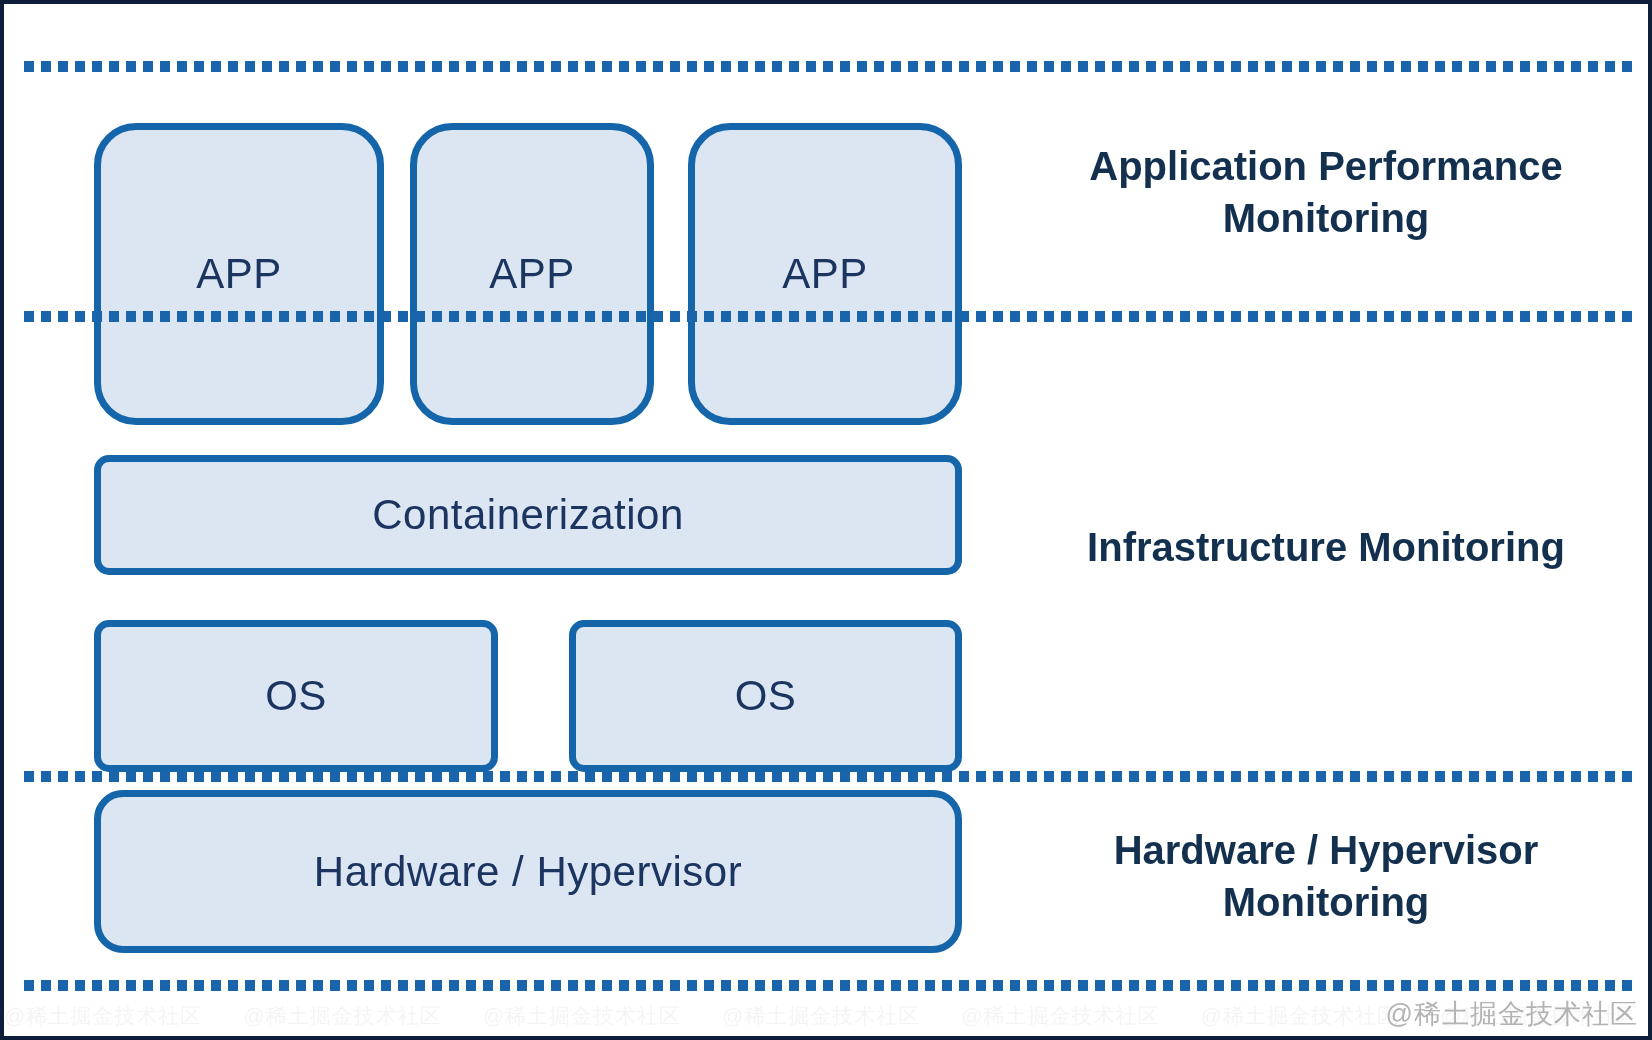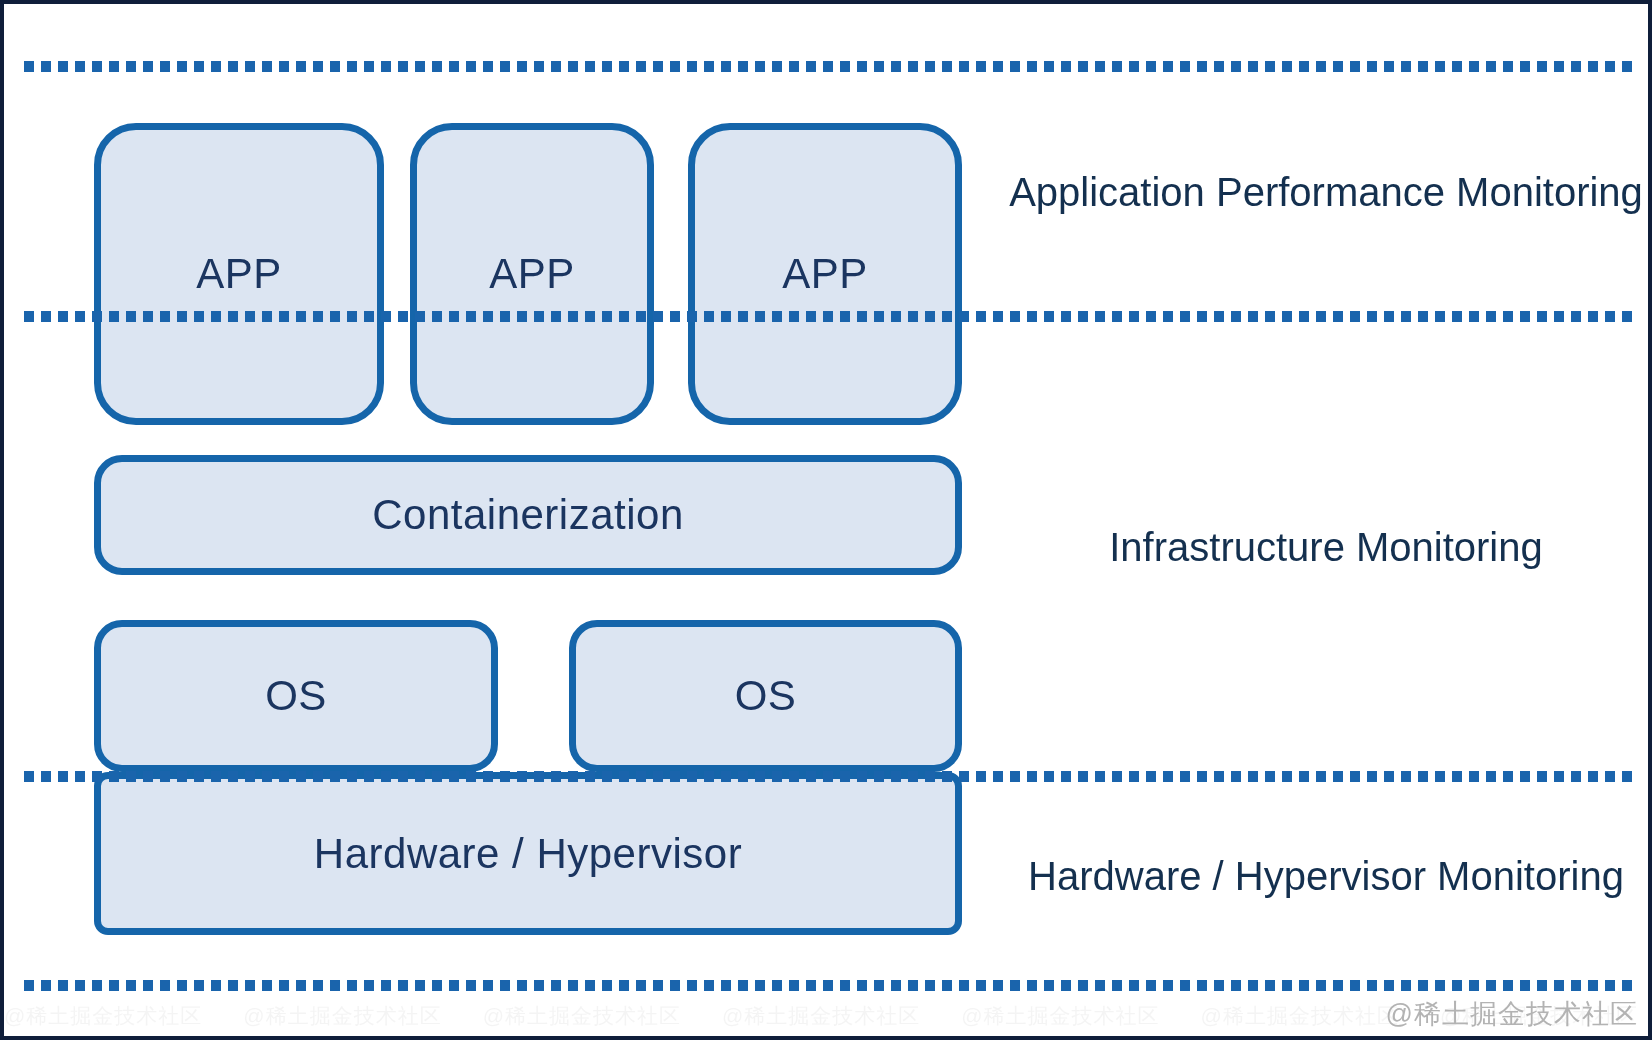--- a/index.html
+++ b/index.html
@@ -24,25 +24,25 @@
       var(--dot) 0px, var(--dot) 10px, transparent 10px, transparent 17px);
   }
   .box{
     position:absolute;z-index:2;
     background:var(--box-fill);
     border:7px solid var(--box-border);
     display:flex;align-items:center;justify-content:center;
     color:var(--box-text);font-size:42px;letter-spacing:0.5px;margin-top:16px;
   }
   .box.app{border-radius:42px;}
-  .box.wide{border-radius:28px;}
+  .box.wide{border-radius:15px;}
   .zone-label{
     position:absolute;left:1002px;width:640px;z-index:3;
     display:flex;align-items:center;justify-content:center;text-align:center;
-    color:var(--label-text);font-size:40px;font-weight:normal;line-height:1.3;
+    color:var(--label-text);font-size:40px;font-weight:bold;line-height:1.3;
   }
   .watermark{
     position:absolute;right:10px;bottom:4px;z-index:6;
     color:var(--watermark);font-size:27px;letter-spacing:1px;
   }
   .ghost-strip{
     position:absolute;left:0;bottom:4px;width:100%;height:30px;z-index:1;
     color:#9a9a9a;opacity:0.10;font-size:21px;letter-spacing:1px;
     white-space:nowrap;overflow:hidden;
   }
@@ -71,21 +71,21 @@
     <span>Containerization</span>
   </div>
 
   <div class="box wide" style="left:90px;top:600px;width:404px;height:152px;">
     <span>OS</span>
   </div>
   <div class="box wide" style="left:565px;top:600px;width:393px;height:152px;">
     <span>OS</span>
   </div>
 
-  <div class="box wide" style="left:90px;top:752px;width:868px;height:163px;border-radius:14px;">
+  <div class="box wide" style="left:90px;top:770px;width:868px;height:163px;border-radius:29px;">
     <span>Hardware / Hypervisor</span>
   </div>
 
   <div class="zone-label" style="top:57px;height:261px;">
     <span>Application Performance Monitoring</span>
   </div>
   <div class="zone-label" style="top:318px;height:449px;">
     <span>Infrastructure Monitoring</span>
   </div>
   <div class="zone-label" style="top:767px;height:209px;">

